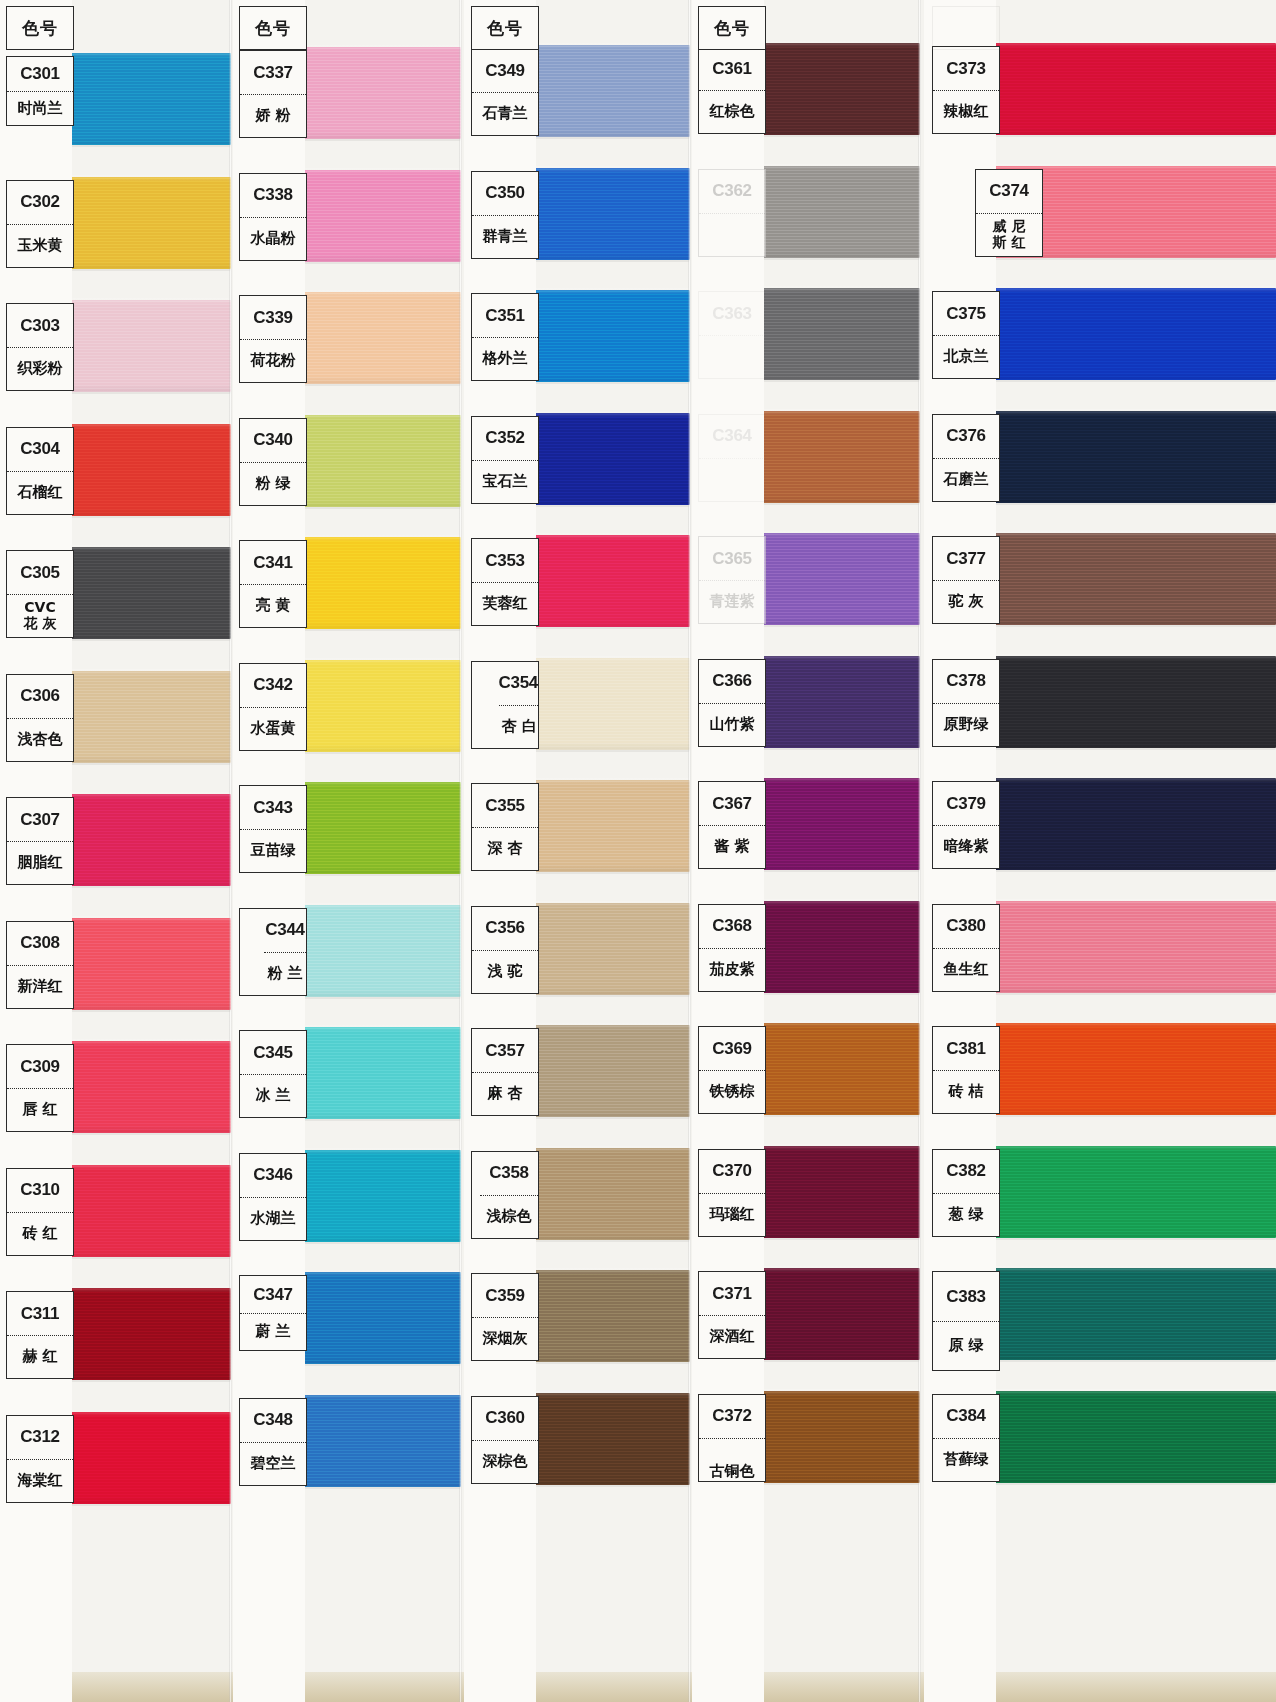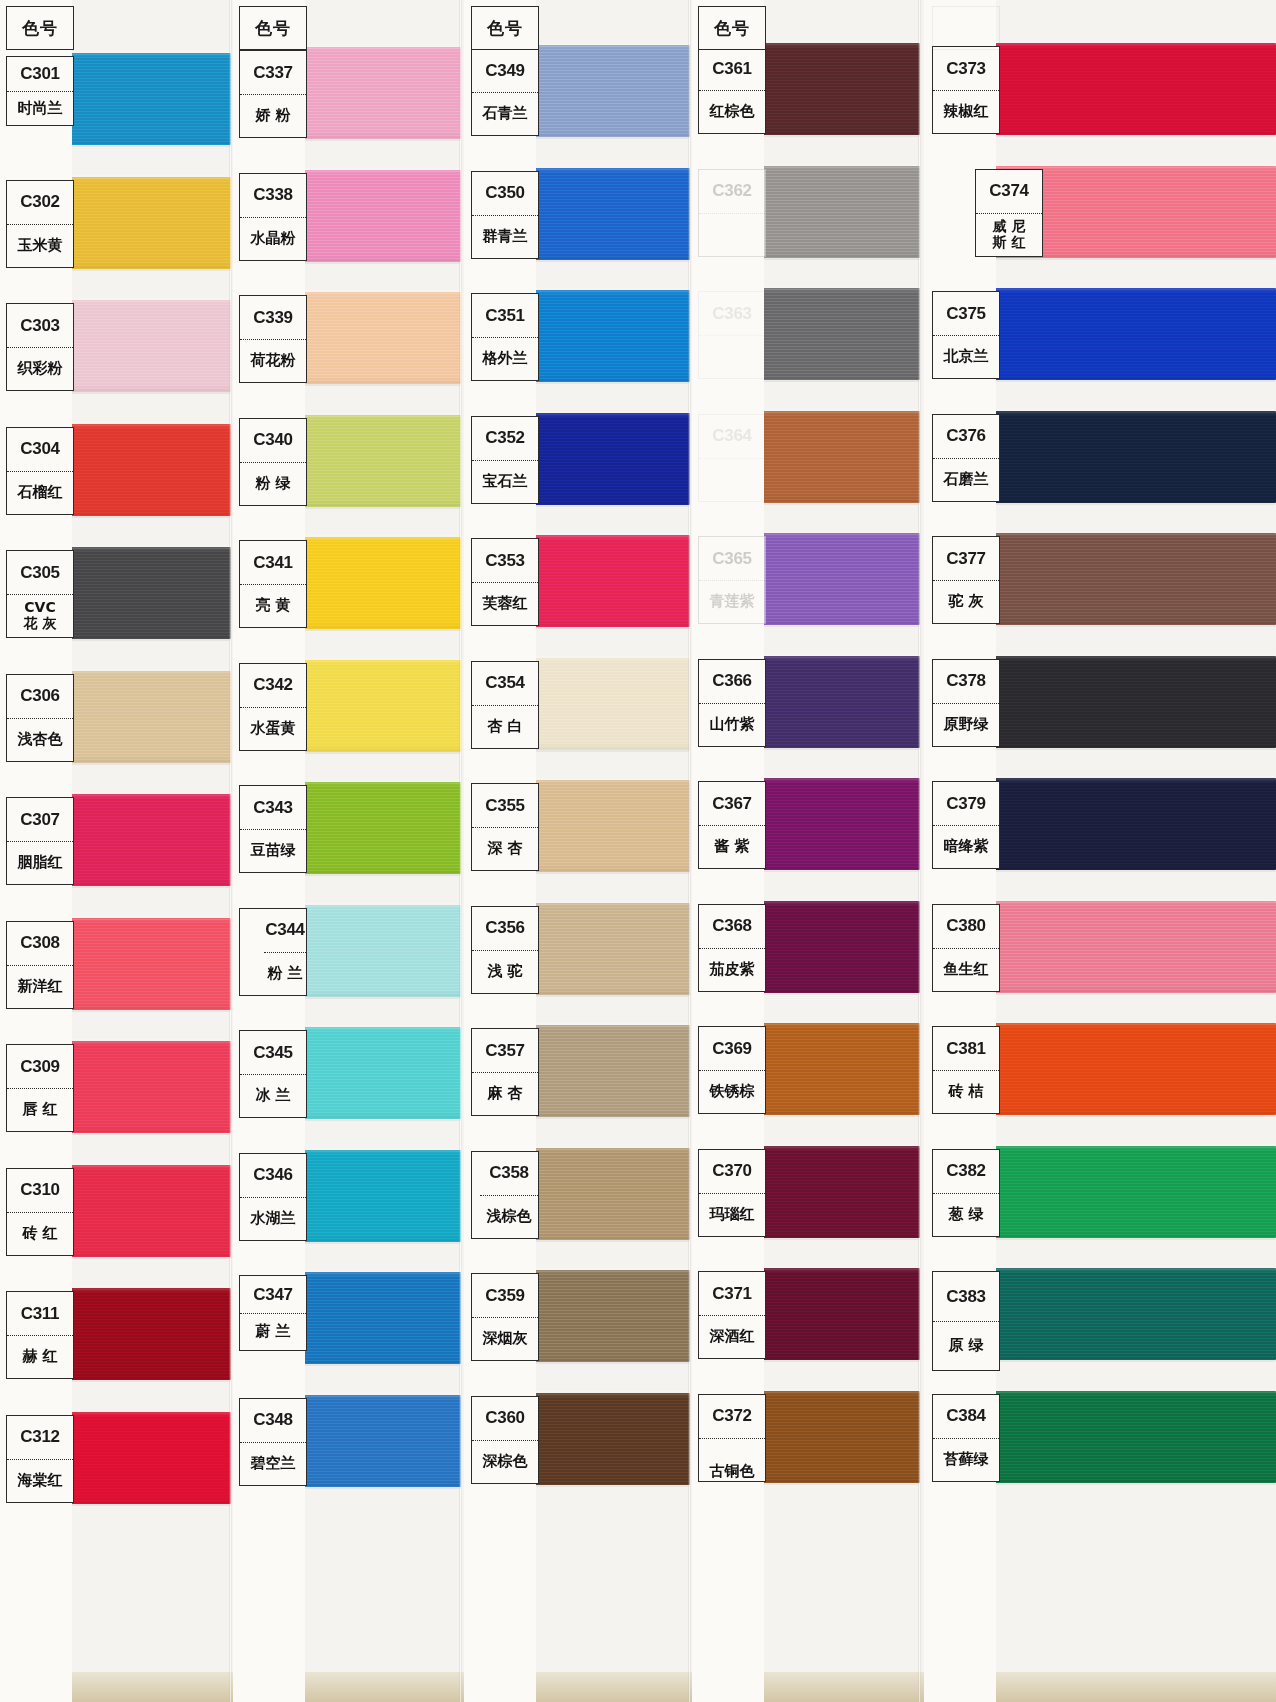--- a/index.html
+++ b/index.html
@@ -359,21 +359,21 @@
       <div class="cell-label" style="left: 10px; top: 415.5px; height: 88px;">
         <div class="cell-code">C352</div>
         <div class="cell-name">宝石兰</div>
       </div>
       <div class="swatch" title="C353" style="top: 535px; height: 92px; left: 68px; background: rgb(232, 39, 90);"></div>
       <div class="cell-label" style="left: 10px; top: 538px; height: 88px;">
         <div class="cell-code">C353</div>
         <div class="cell-name">芙蓉红</div>
       </div>
       <div class="swatch" title="C354" style="top: 657.5px; height: 92px; left: 68px; background: rgb(238, 229, 205);"></div>
-      <div class="cell-label" style="left: 10px; top: 660.5px; height: 88px;">
+      <div class="cell-label" style="left: 10px; top: 660.5px; height: 88px; align-items: flex-end;">
         <div class="cell-code">C354</div>
         <div class="cell-name">杏 白</div>
       </div>
       <div class="swatch" title="C355" style="top: 780px; height: 92px; left: 68px; background: rgb(220, 190, 149);"></div>
       <div class="cell-label" style="left: 10px; top: 783px; height: 88px;">
         <div class="cell-code">C355</div>
         <div class="cell-name">深 杏</div>
       </div>
       <div class="swatch" title="C356" style="top: 902.5px; height: 92px; left: 68px; background: rgb(205, 182, 147);"></div>
       <div class="cell-label" style="left: 10px; top: 905.5px; height: 88px;">

